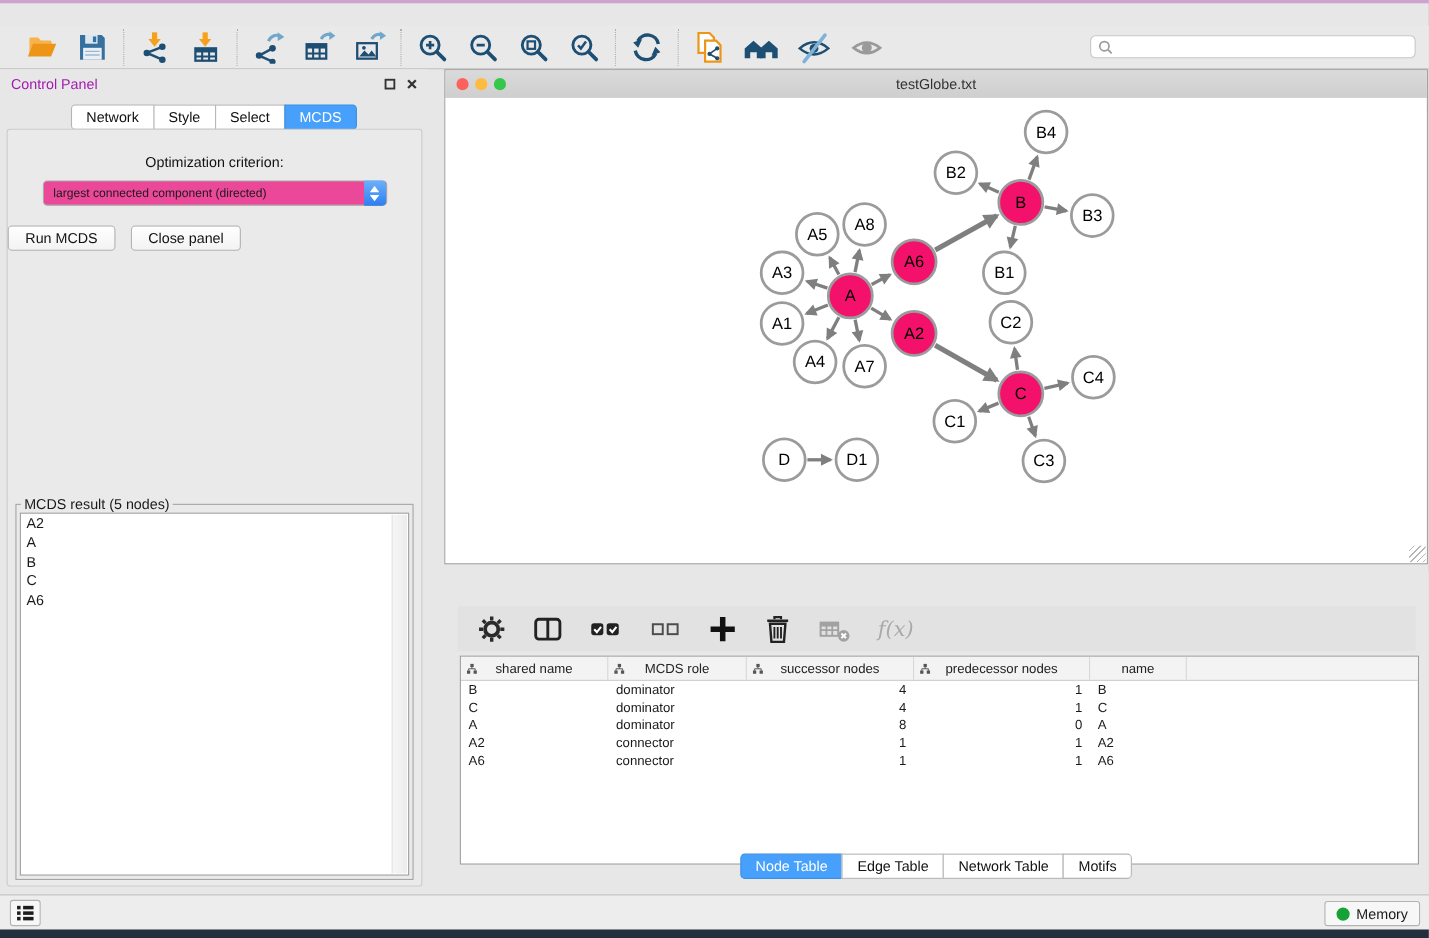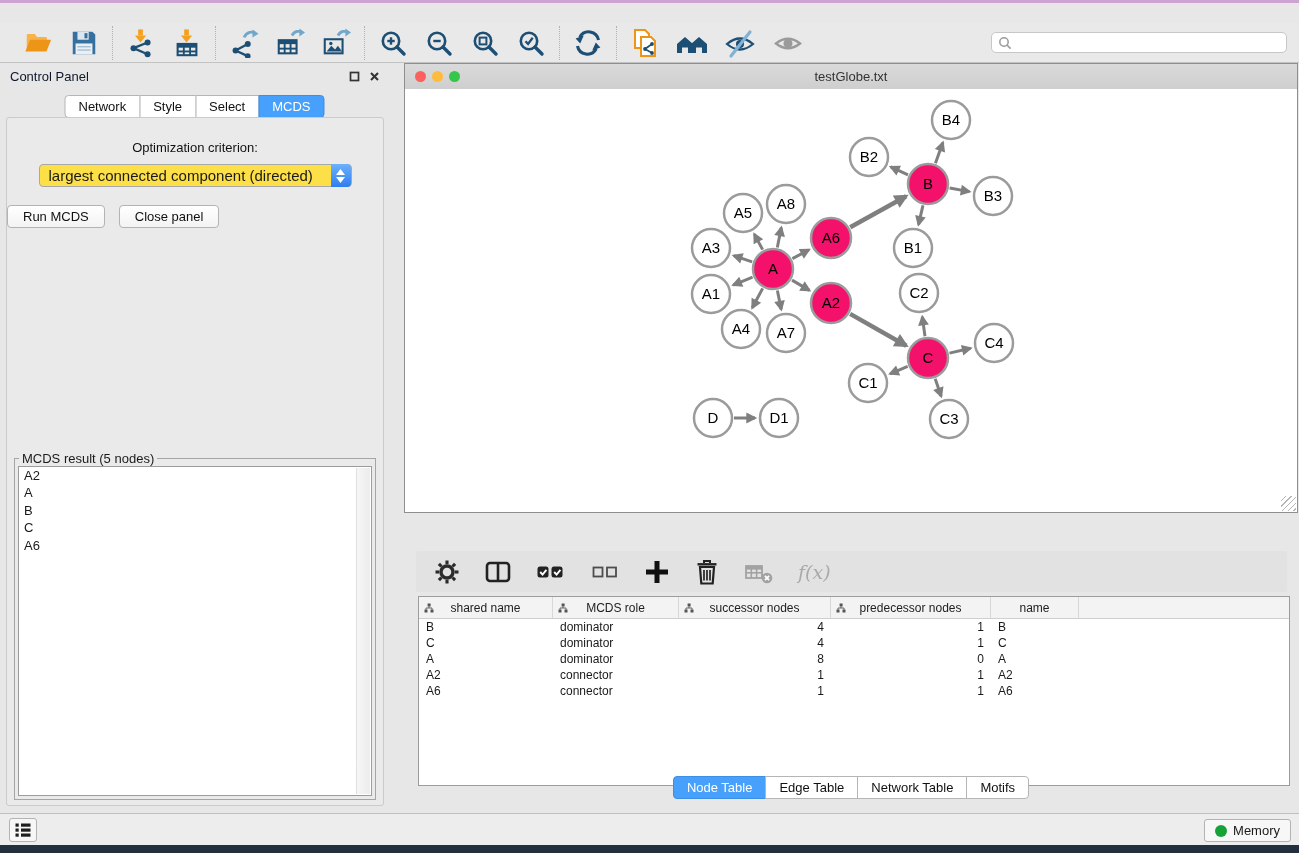--- a/index.html
+++ b/index.html
@@ -20,35 +20,35 @@
                   border-bottom:1px solid #c3c3c3; display:flex; align-items:center; padding:0 10px; }
   .tb-group { display:flex; align-items:center; gap:16px; padding:0 13px; }
   .tb-sep { width:0; height:34px; border-left:1px dotted #b0b0b0; }
   .tbtn { display:block; cursor:default; }
   .search-box { margin-left:auto; margin-right:2px; width:296px; height:21px; background:#fff;
                 border:1px solid #c7c7c7; border-radius:5px; display:flex; align-items:center; padding:0 6px; gap:4px; }
   .search-box input { border:none; outline:none; flex:1; font-size:12px; background:transparent; }
 
   
   .control-panel { position:absolute; left:0; top:63px; width:390px; height:750px; background:#e7e7e7; }
-  .panel-header { height:27px; display:flex; align-items:center; padding:0 10px; font-size:13px; color:#0f172a; }
+  .panel-header { height:27px; display:flex; align-items:center; padding:0 10px; font-size:13px; color:#a21caf; }
   .panel-header .ph-title { flex:1; }
   .ph-btns { display:flex; gap:9px; align-items:center; }
   .cp-tabs { position:absolute; top:32px; left:50%; transform:translateX(-50%); display:flex; }
   .tab { padding:3px 13px; font-size:13px; background:#fff; border:1px solid #b5b5b5; margin-left:-1px;
          color:#111; white-space:nowrap; }
   .tab:first-child { border-radius:4px 0 0 4px; }
   .tab:last-child { border-radius:0 4px 4px 0; }
   .tab.active { background:#46a0fc; border-color:#3c8fe3; color:#fff; }
   .cp-content { position:absolute; top:54px; left:6px; right:6px; bottom:7px; background:#eaeaea;
                 border:1px solid #cbcbcb; border-radius:3px; }
   .opt-label { margin-top:22px; text-align:center; font-size:13px; color:#111; }
-  .opt-select { position:relative; margin:9px auto 0; width:313px; height:23px; background:#fde047;
+  .opt-select { position:relative; margin:9px auto 0; width:313px; height:23px; background:#ec4899;
                 border:1px solid #a8a8a8; border-radius:4px; display:flex; align-items:center;
-                padding:0 26px 0 9px; font-size:15px; }
+                padding:0 26px 0 9px; font-size:11px; }
   .opt-select .stepper { position:absolute; right:0; top:-1px; width:20px; height:23px;
                 background:linear-gradient(#6db1fb,#2e7ef0); border-radius:0 4px 4px 0;
                 display:flex; flex-direction:column; align-items:center; justify-content:center; gap:2px; }
   .cp-buttons { display:flex; justify-content:flex-start; gap:14px; margin-top:18px; }
   .btn { background:linear-gradient(#ffffff,#f3f3f3); border:1px solid #b3b3b3; border-radius:4px;
          font-size:13px; padding:3px 15px; height:23px; color:#111; }
   .mcds-box { position:absolute; left:7px; right:7px; top:340px; bottom:5px;
               border:1px solid #a5a5a5;padding-left:36px; }
   .mcds-legend { position:absolute; top:-8px; left:4px; background:#eaeaea; padding:0 3px; font-size:13px; }
   .mcds-list { position:absolute; inset:7px 3px 3px 3px; background:#fff; border:1px solid #9c9c9c; overflow:hidden; }

